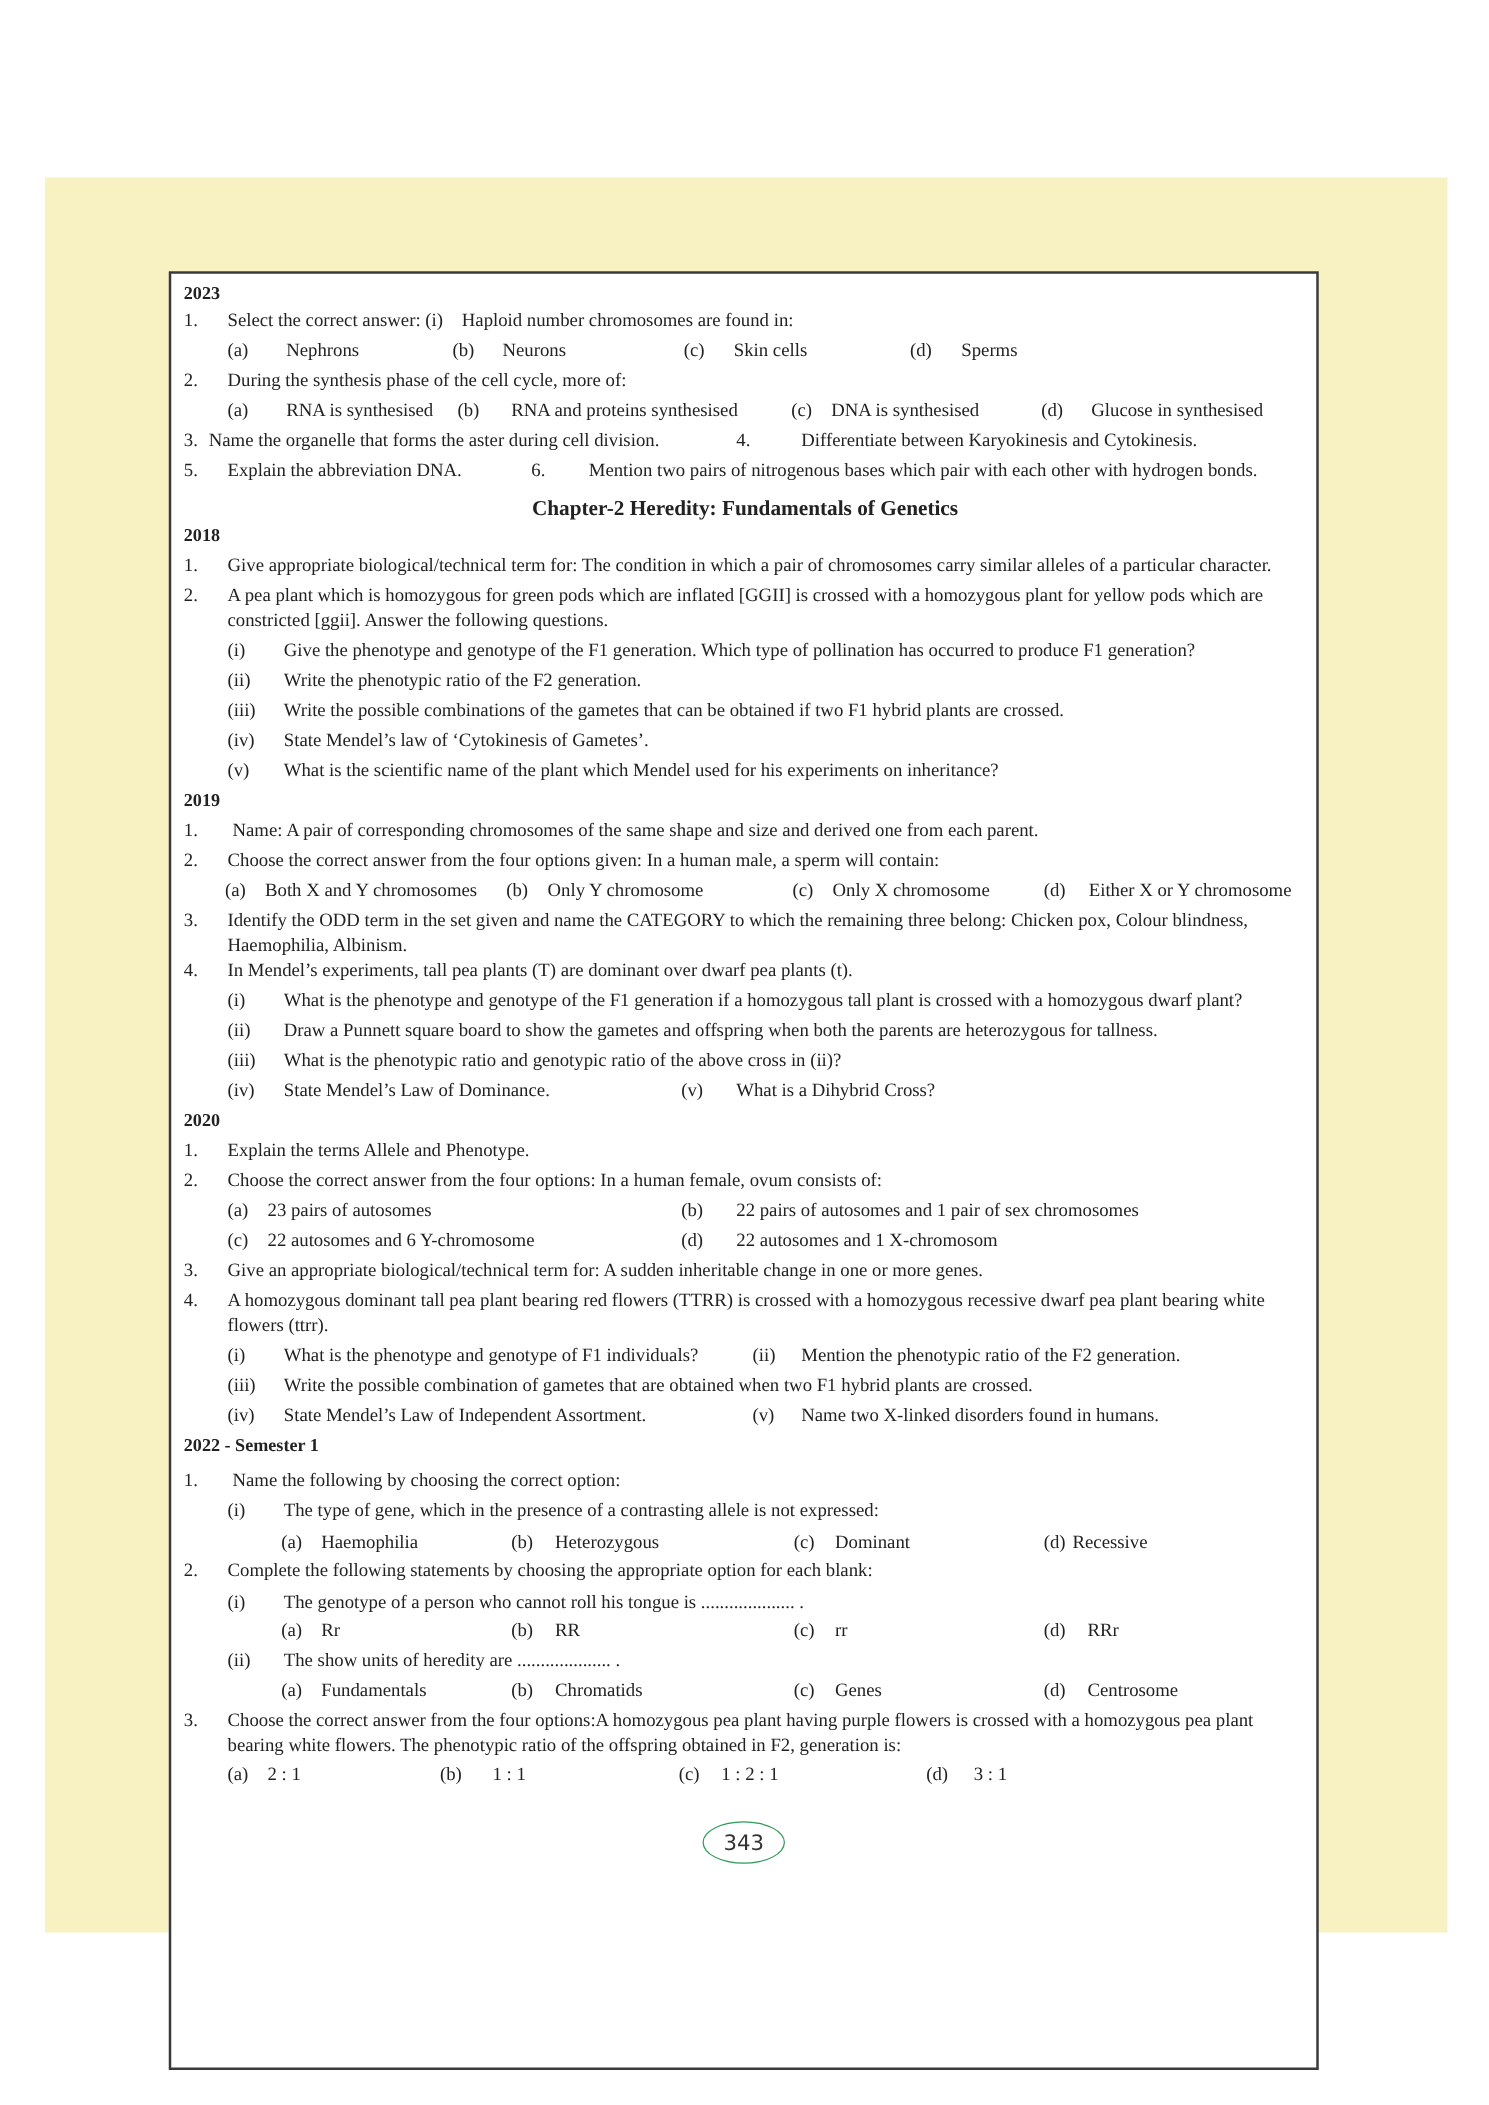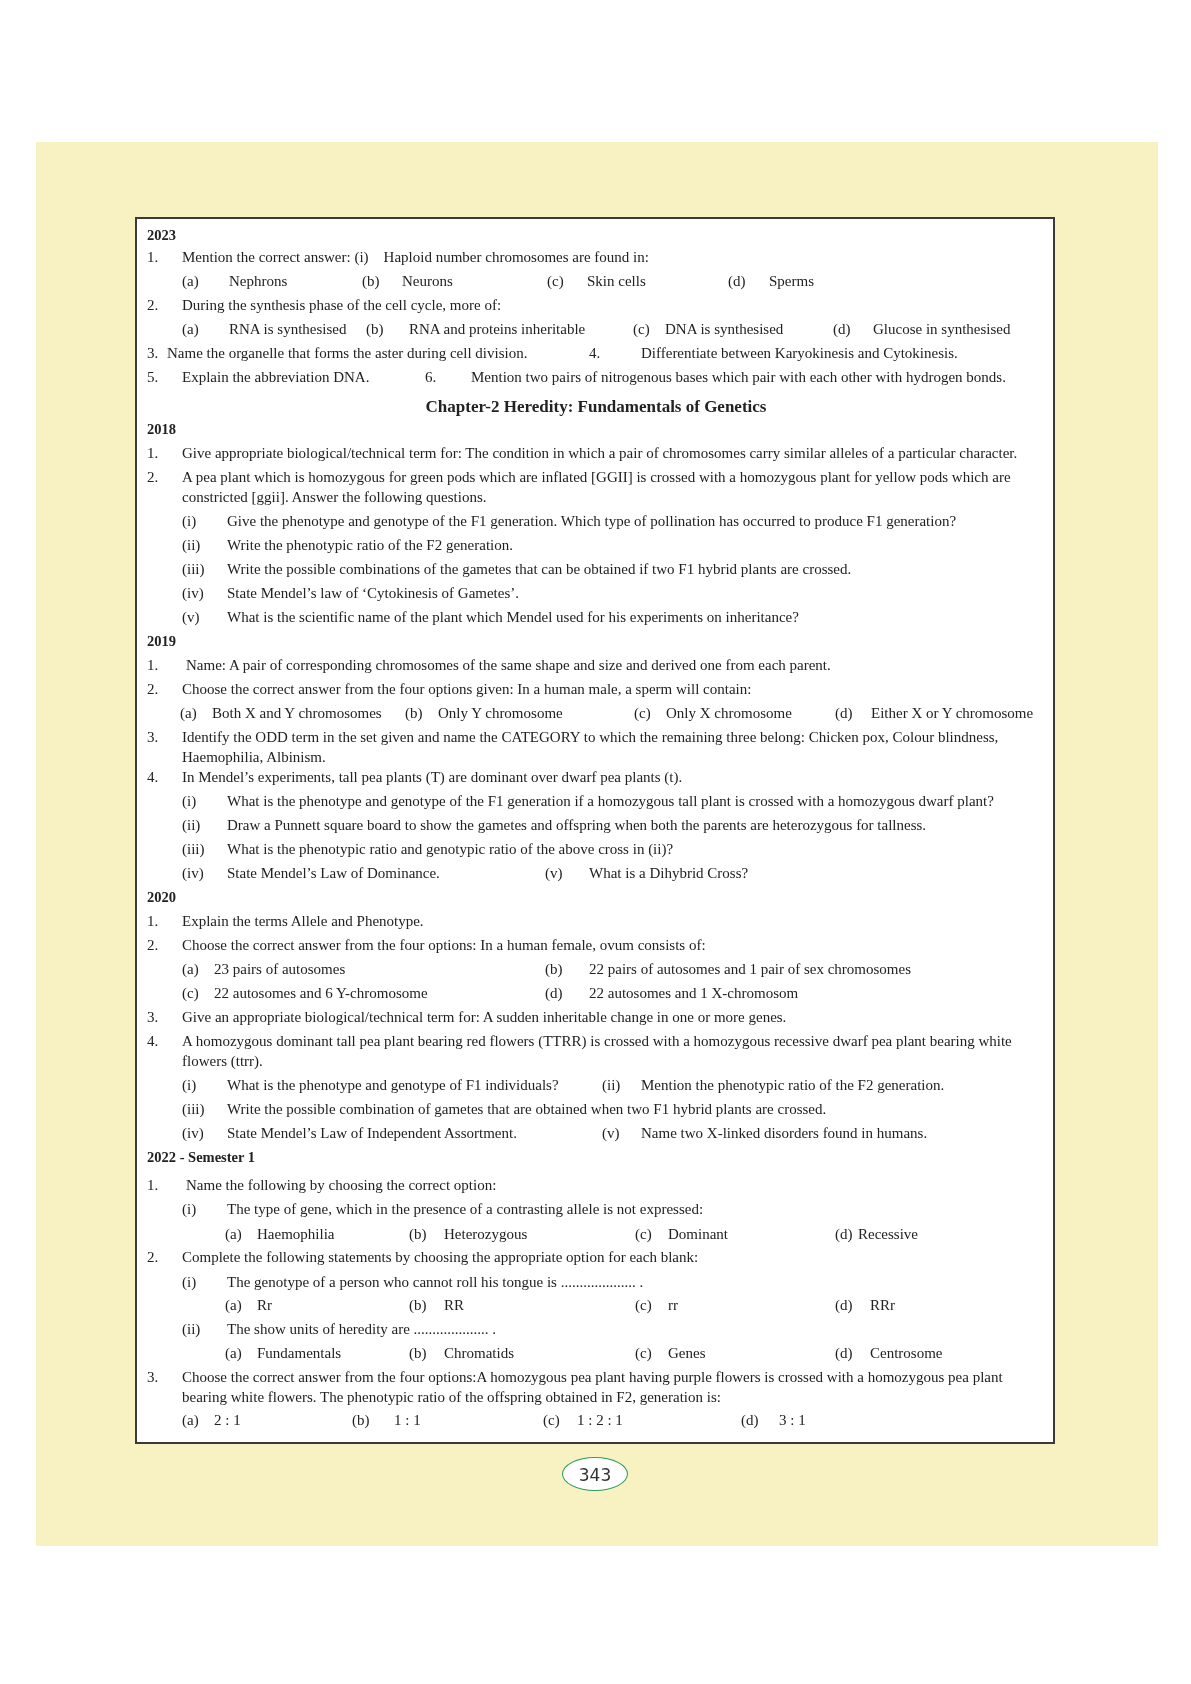--- a/index.html
+++ b/index.html
@@ -5,21 +5,21 @@
   html, body { margin: 0; padding: 0; }
   body {
     width: 1191px; height: 1684px; background: #ffffff; position: relative;
     font-family: "Liberation Serif", "DejaVu Serif", serif; color: #222;
   }
   .page-bg {
     position: absolute; left: 36px; top: 142px; width: 1122px; height: 1404px;
     background: #f8f2c2;
   }
   .frame {
-    position: absolute; left: 135px; top: 217px; width: 920px; height: 1227px;
+    position: absolute; left: 135px; top: 217px; width: 920px; height: 1439px;
     background: #ffffff; border: 2px solid #3a3a3a; box-sizing: border-box;
   }
   .content { position: absolute; left: 10px; top: 0; right: 8px; }
   .line {
     position: absolute; left: 0; right: 0; font-size: 15px; line-height: 20px;
     white-space: nowrap;
   }
   .year { font-weight: bold; font-size: 14.5px; }
   .num { position: absolute; left: 0; }
   .txt { position: absolute; left: 35px; white-space: normal; right: 0; }
@@ -40,41 +40,41 @@
 <body>
 
 <div class="page-bg"></div>
 
 <div class="frame">
 <div class="content">
 
   <div class="line year" style="top:6px">2023</div>
   <div class="line" style="top:28px">
     <span class="num">1.</span>
-    <span class="txt" style="white-space:pre">Mention the correct answer: (i)    Haploid number chromosomes are found in:</span>
+    <span class="txt" style="white-space:pre">Select the correct answer: (i)    Haploid number chromosomes are found in:</span>
   </div>
   <div class="line" style="top:52px">
     <span class="opt" style="left:35px">(a)</span>
     <span class="opt" style="left:82px">Nephrons</span>
     <span class="opt" style="left:215px">(b)</span>
     <span class="opt" style="left:255px">Neurons</span>
     <span class="opt" style="left:400px">(c)</span>
     <span class="opt" style="left:440px">Skin cells</span>
     <span class="opt" style="left:581px">(d)</span>
     <span class="opt" style="left:622px">Sperms</span>
   </div>
   <div class="line" style="top:76px">
     <span class="num">2.</span>
     <span class="txt">During the synthesis phase of the cell cycle, more of:</span>
   </div>
   <div class="line" style="top:100px">
     <span class="opt" style="left:35px">(a)</span>
     <span class="opt" style="left:82px">RNA is synthesised</span>
     <span class="opt" style="left:219px">(b)</span>
-    <span class="opt" style="left:262px">RNA and proteins inheritable</span>
+    <span class="opt" style="left:262px">RNA and proteins synthesised</span>
     <span class="opt" style="left:486px">(c)</span>
     <span class="opt" style="left:518px">DNA is synthesised</span>
     <span class="opt" style="left:686px">(d)</span>
     <span class="opt" style="left:726px">Glucose in synthesised</span>
   </div>
   <div class="line" style="top:124px">
     <span class="num">3.</span>
     <span class="opt" style="left:20px">Name the organelle that forms the aster during cell division.</span>
     <span class="opt" style="left:442px">4.</span>
     <span class="opt" style="left:494px">Differentiate between Karyokinesis and Cytokinesis.</span>

